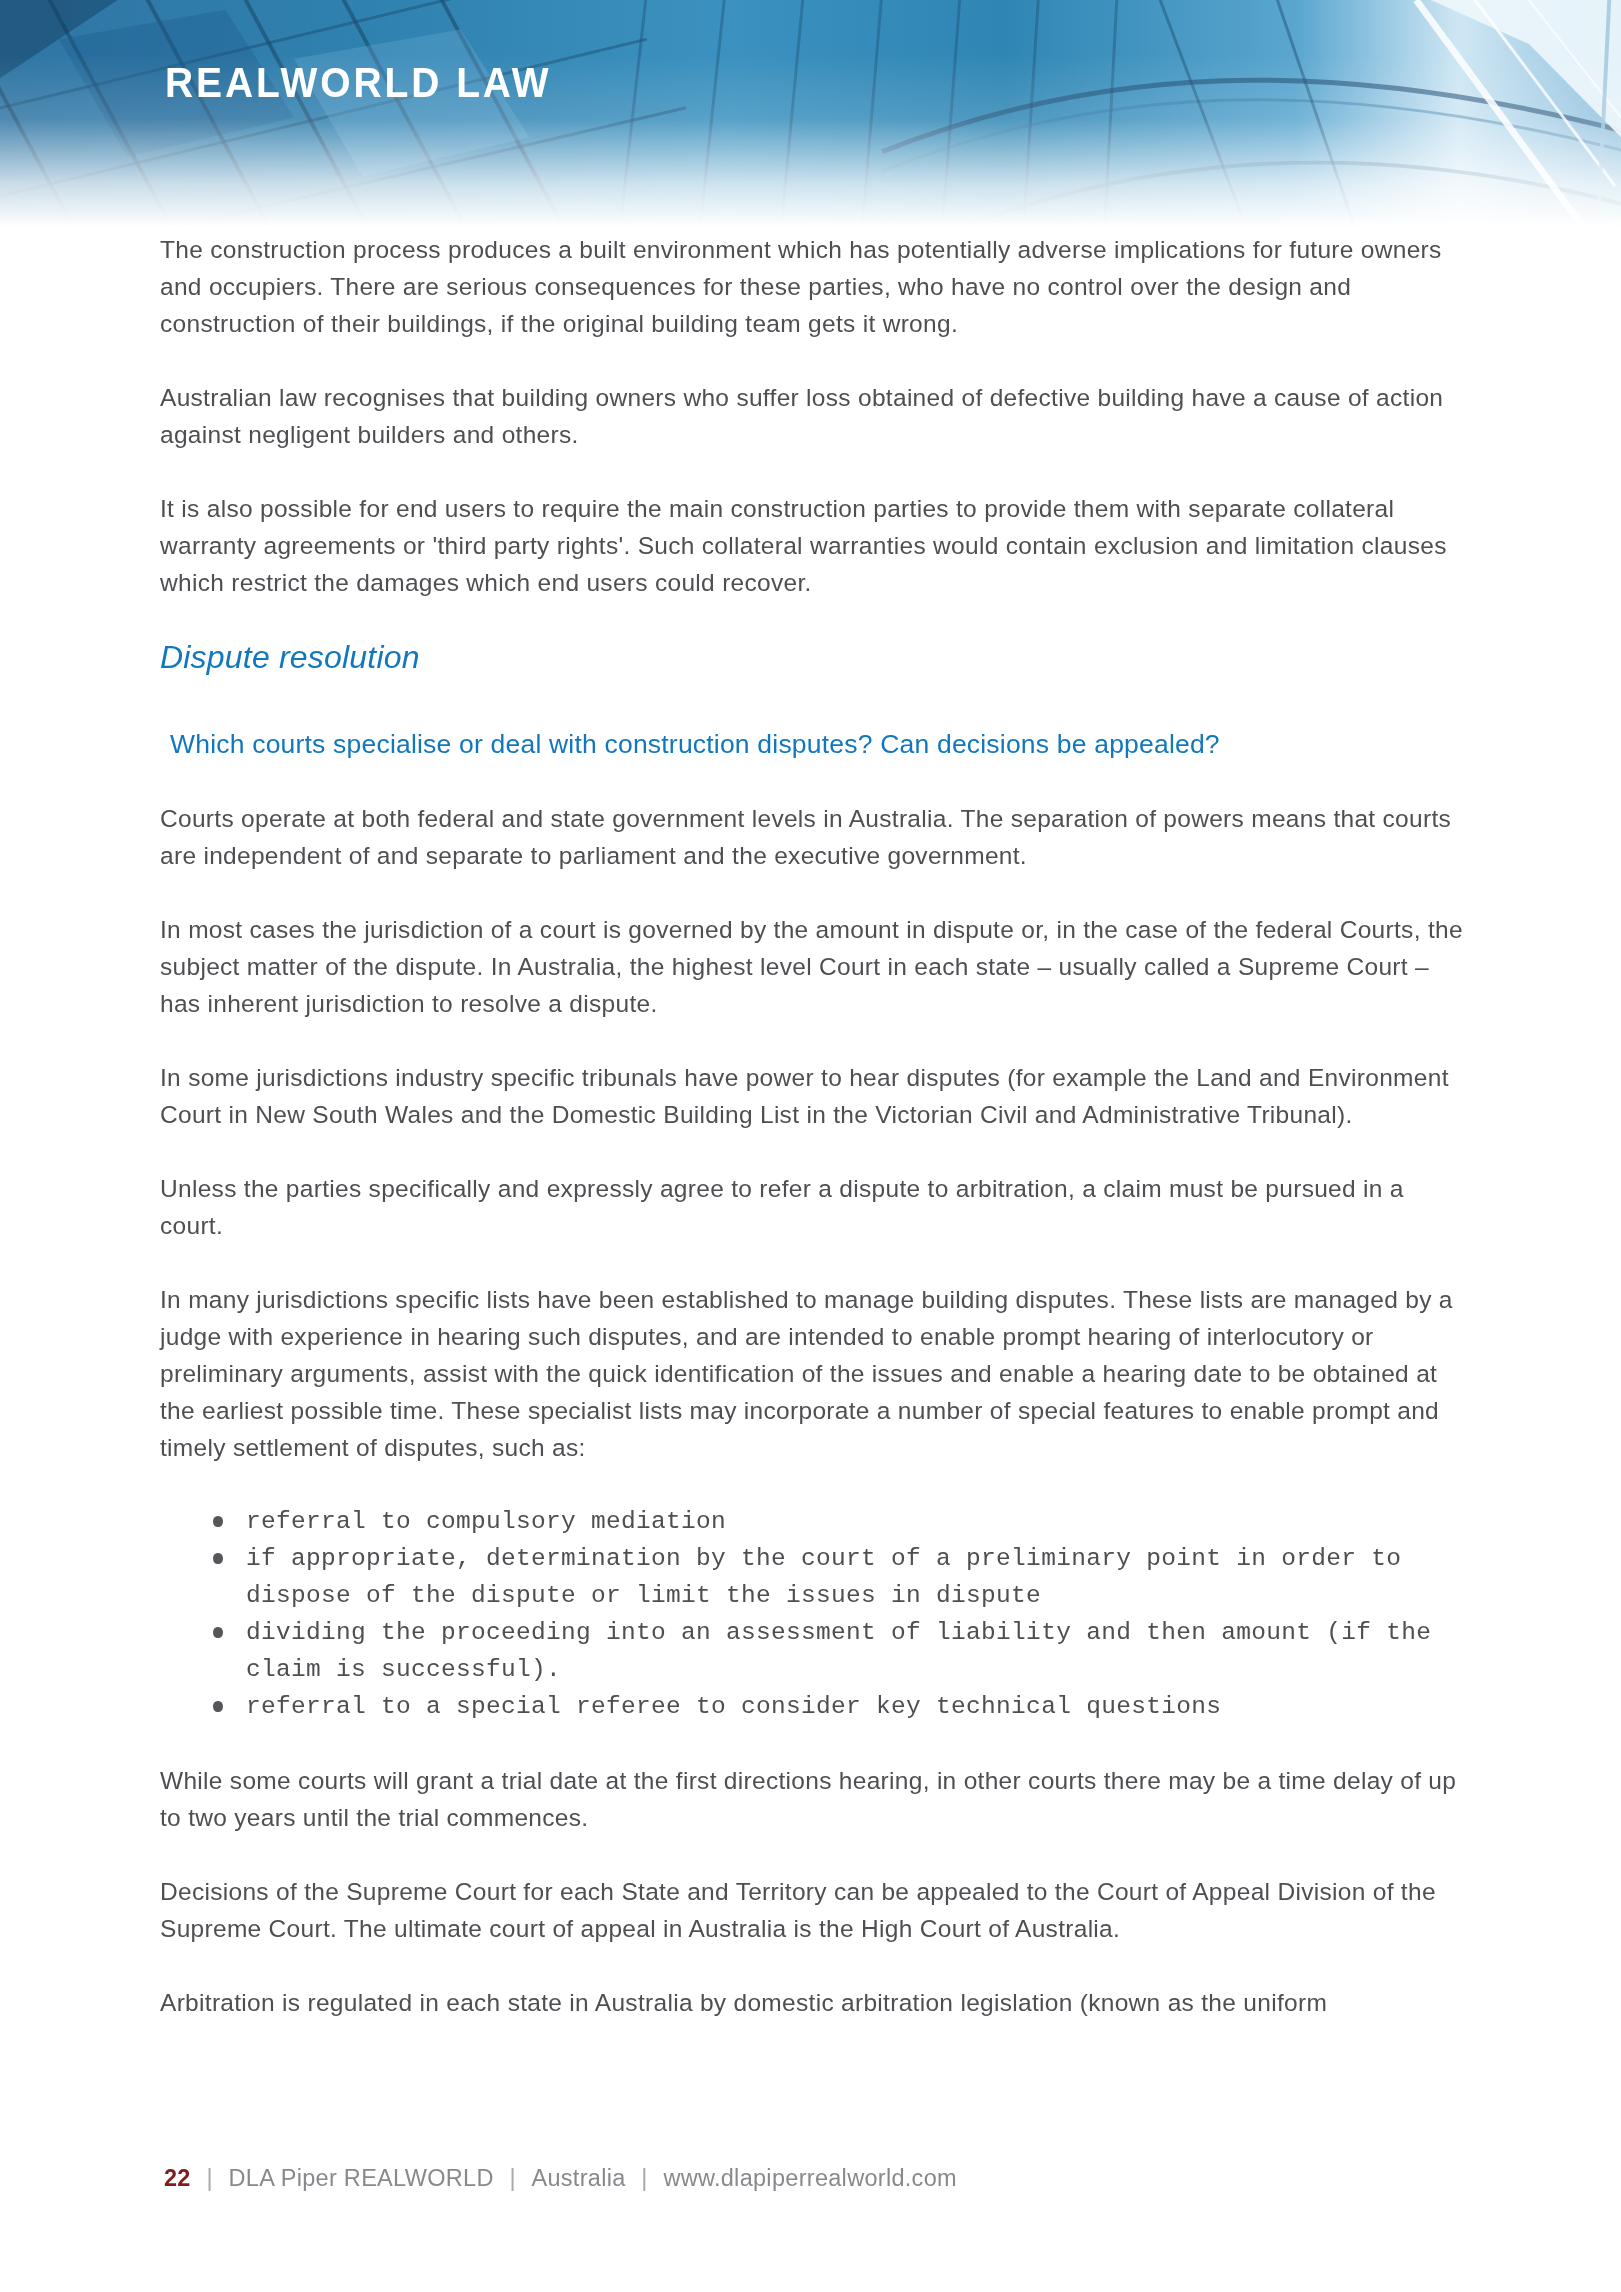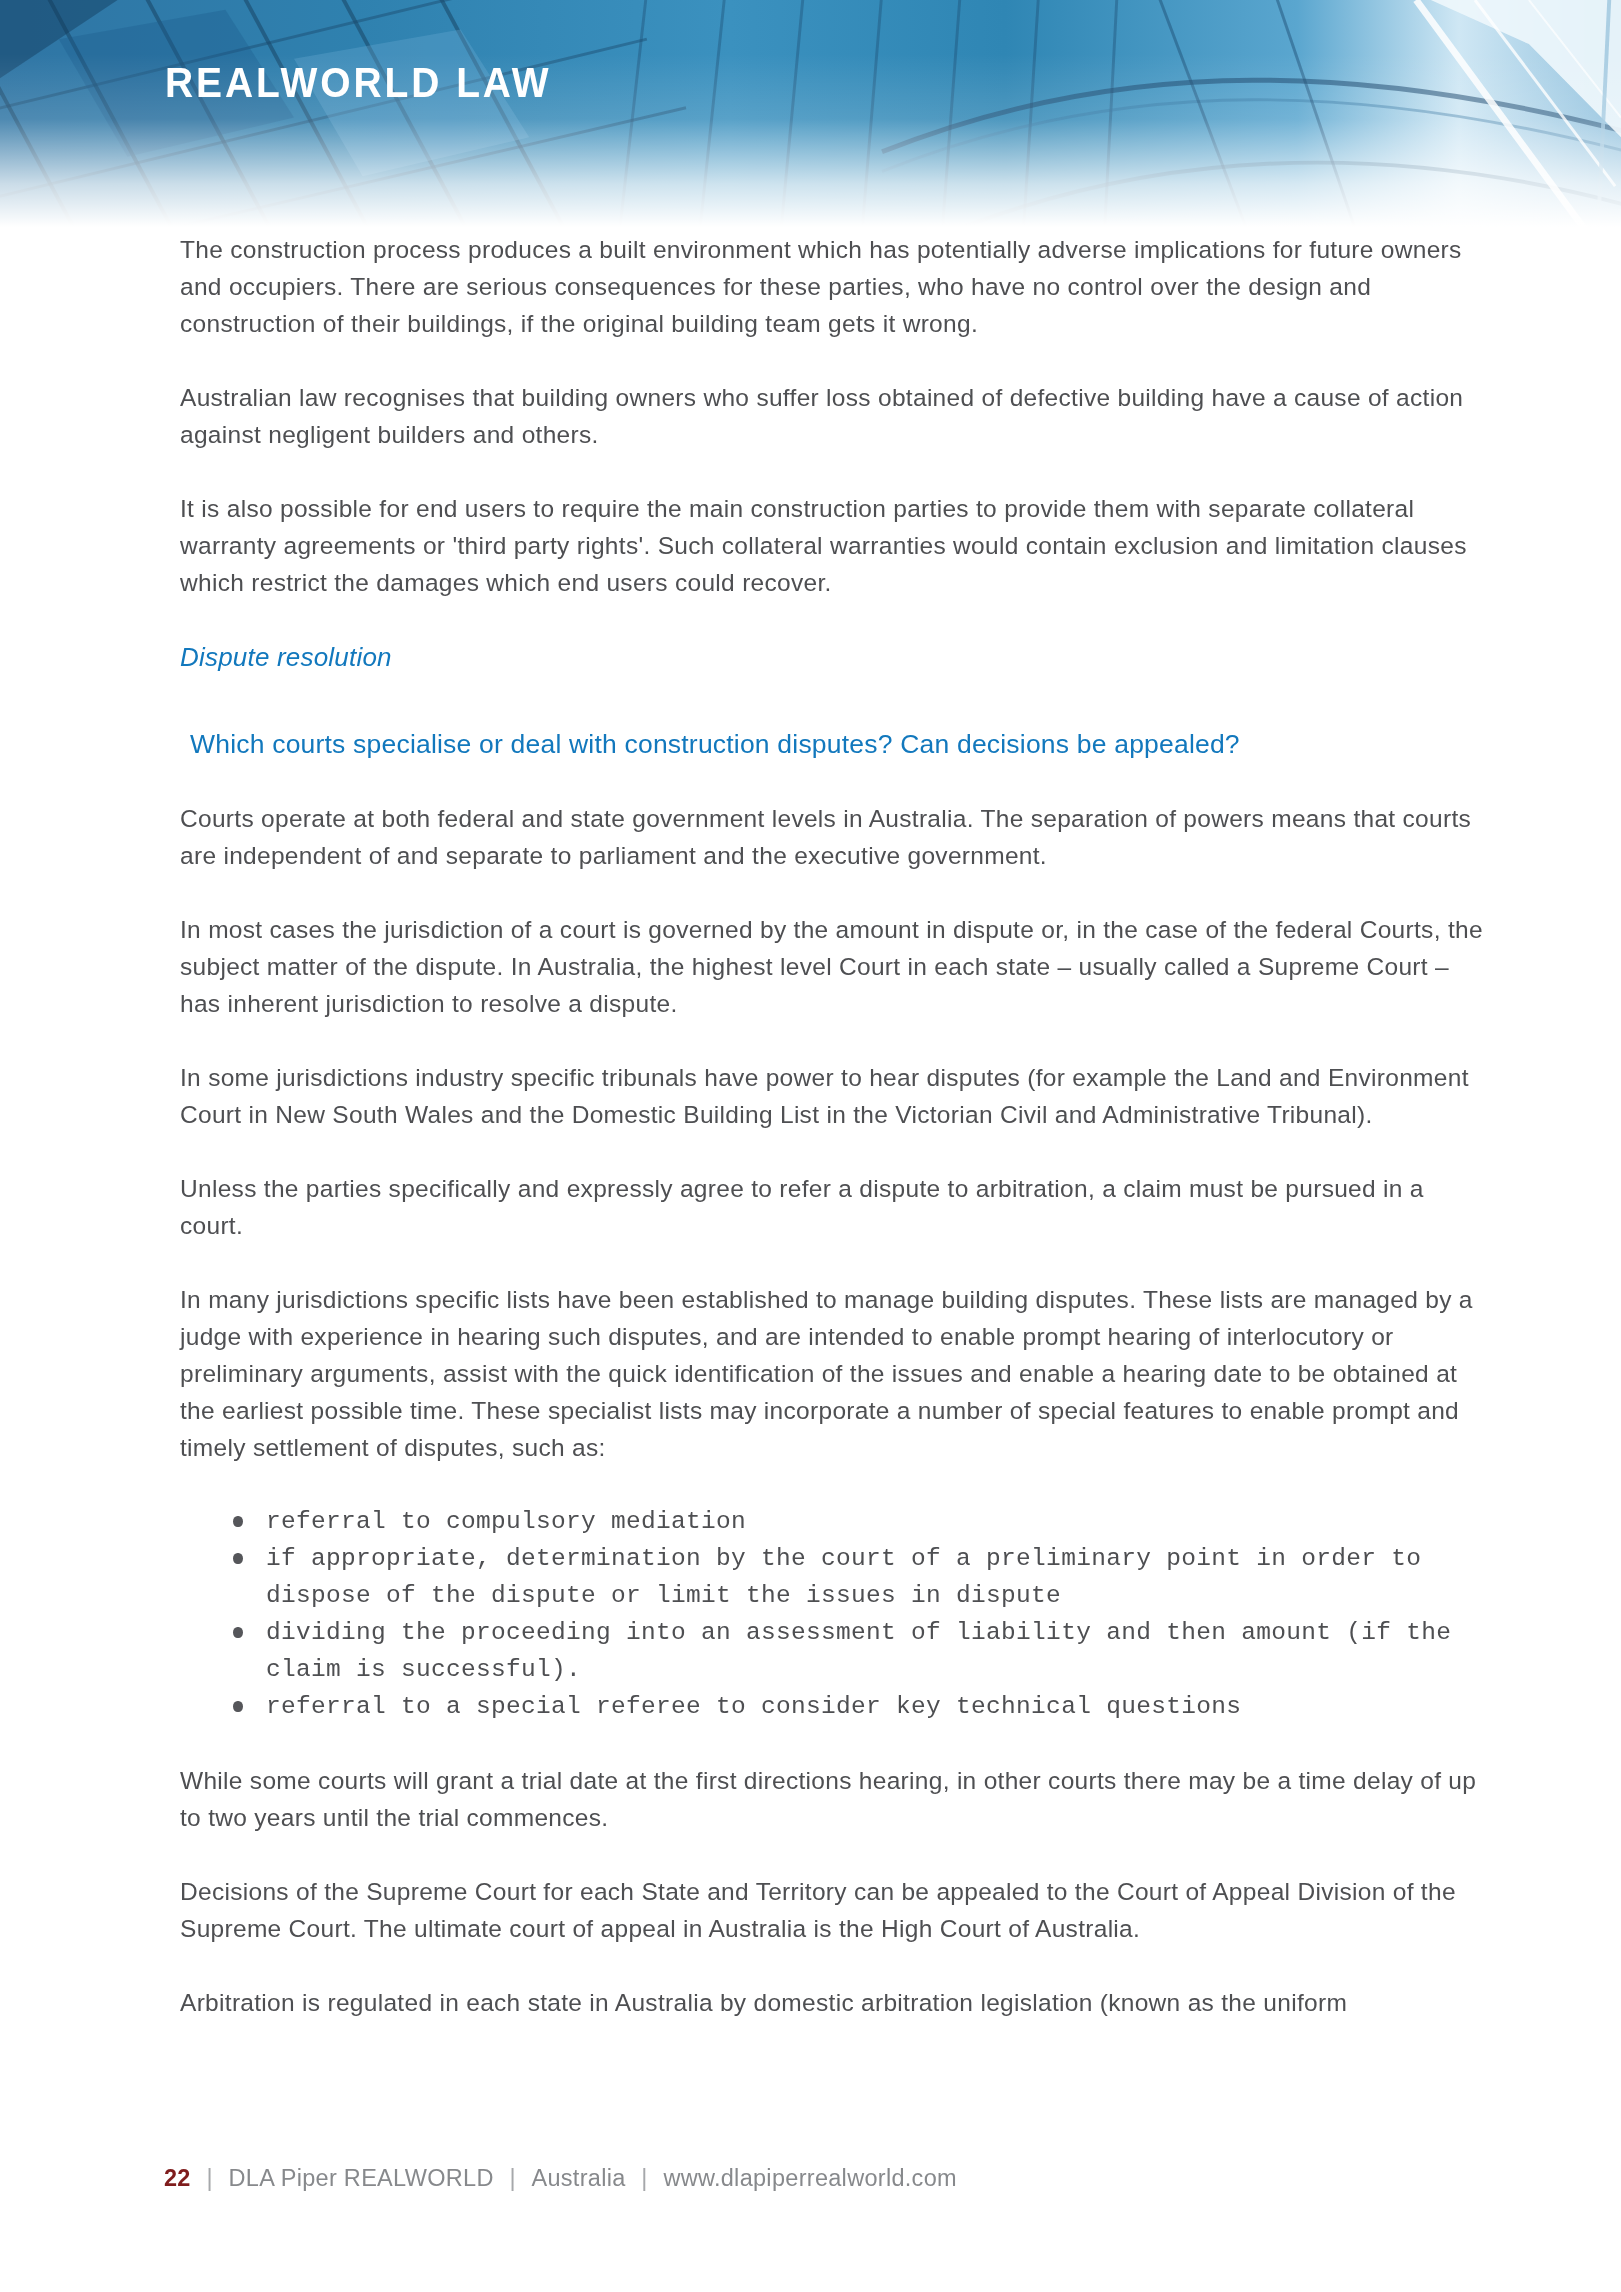--- a/index.html
+++ b/index.html
@@ -28,35 +28,35 @@
     font-weight: 700;
     letter-spacing: 2.9px;
     transform: scaleY(1.08);
     transform-origin: left top;
     white-space: nowrap;
   }
 
   
   .content {
     position: absolute;
-    left: 180px;
+    left: 160px;
     top: 225px;
     width: 1313px;
     color: #4e4f52;
     font-size: 24.5px;
     letter-spacing: 0.3px;
     line-height: 37px;
   }
   .content > :first-child { margin-top: 5.9px; }
 
   p.body-par { margin: 0 0 37px 0; }
 
   h3.subsection {
     margin: 15.7px 0 0 0;
-    font-size: 26px;
+    font-size: 32px;
     line-height: 39px;
     font-weight: 400;
     font-style: italic;
     color: #1278bd;
     letter-spacing: 0.2px;
   }
   h2.question {
     margin: 47px 0 35px 10px;
     font-size: 26.5px;
     line-height: 41px;

